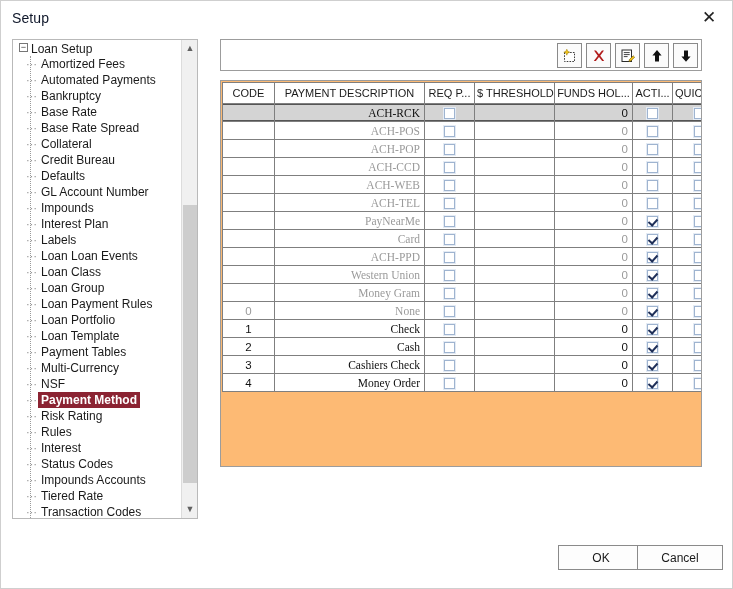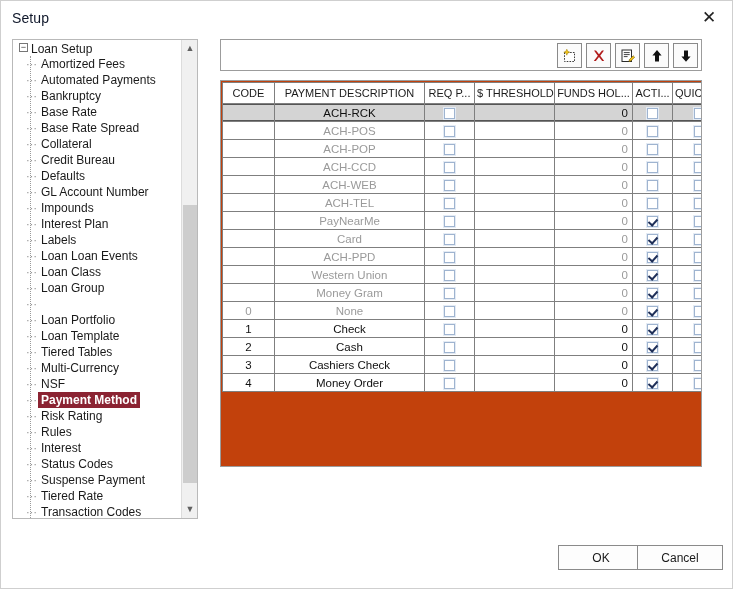--- a/index.html
+++ b/index.html
@@ -194,21 +194,21 @@
     cursor: pointer;
   }
   .tb-btn svg { display: block; }
 
   
   #grid-panel {
     position: absolute;
     left: 0; top: 41px;
     width: 482px; height: 387px;
     border: 1px solid #9c9c9c;
-    background: #c2410c;
+    background: #fdba74;
     box-sizing: border-box;
     overflow: hidden;
   }
   table.grid {
     border-collapse: collapse;
     table-layout: fixed;
     width: 479px;
     margin: 1px 0 0 1px;
     font-size: 11.5px;
   }
@@ -238,21 +238,21 @@
     background: #d4d4d4;
     color: #1a1a1a;
   }
   tr.row-current td.c-desc,
   tr.row-current td.c-code,
   tr.row-current td.c-hold { color: #101010; }
   tr.row-active td.c-desc,
   tr.row-active td.c-code,
   tr.row-active td.c-hold { color: #101010; }
   td.c-code { text-align: center; }
-  td.c-desc { text-align: center; }
+  td.c-desc { text-align: right; font-family: Liberation Serif, serif; }
   td.c-hold { text-align: right; padding-right: 10px; }
   td.c-chk  { text-align: center; }
   
   tr.row-current td:first-child { position: relative; }
   tr.row-current td { box-shadow: inset 0 1px 0 #555, inset 0 -1px 0 #555; }
 
   .cbox {
     display: inline-block;
     width: 11px; height: 11px;
     border: 1px solid #9fb4d0;
@@ -318,32 +318,32 @@
           <div class="tree-row tree-child"><span class="dash">⋯</span><span class="lbl">Collateral</span></div>
           <div class="tree-row tree-child"><span class="dash">⋯</span><span class="lbl">Credit Bureau</span></div>
           <div class="tree-row tree-child"><span class="dash">⋯</span><span class="lbl">Defaults</span></div>
           <div class="tree-row tree-child"><span class="dash">⋯</span><span class="lbl">GL Account Number</span></div>
           <div class="tree-row tree-child"><span class="dash">⋯</span><span class="lbl">Impounds</span></div>
           <div class="tree-row tree-child"><span class="dash">⋯</span><span class="lbl">Interest Plan</span></div>
           <div class="tree-row tree-child"><span class="dash">⋯</span><span class="lbl">Labels</span></div>
           <div class="tree-row tree-child"><span class="dash">⋯</span><span class="lbl">Loan Loan Events</span></div>
           <div class="tree-row tree-child"><span class="dash">⋯</span><span class="lbl">Loan Class</span></div>
           <div class="tree-row tree-child"><span class="dash">⋯</span><span class="lbl">Loan Group</span></div>
-          <div class="tree-row tree-child"><span class="dash">⋯</span></div>
+          <div class="tree-row tree-child"><span class="dash">⋯</span><span class="lbl">Loan Payment Rules</span></div>
           <div class="tree-row tree-child"><span class="dash">⋯</span><span class="lbl">Loan Portfolio</span></div>
           <div class="tree-row tree-child"><span class="dash">⋯</span><span class="lbl">Loan Template</span></div>
-          <div class="tree-row tree-child"><span class="dash">⋯</span><span class="lbl">Tiered Tables</span></div>
+          <div class="tree-row tree-child"><span class="dash">⋯</span><span class="lbl">Payment Tables</span></div>
           <div class="tree-row tree-child"><span class="dash">⋯</span><span class="lbl">Multi-Currency</span></div>
           <div class="tree-row tree-child"><span class="dash">⋯</span><span class="lbl">NSF</span></div>
           <div class="tree-row tree-child selected"><span class="dash">⋯</span><span class="lbl">Payment Method</span></div>
           <div class="tree-row tree-child"><span class="dash">⋯</span><span class="lbl">Risk Rating</span></div>
           <div class="tree-row tree-child"><span class="dash">⋯</span><span class="lbl">Rules</span></div>
           <div class="tree-row tree-child"><span class="dash">⋯</span><span class="lbl">Interest</span></div>
           <div class="tree-row tree-child"><span class="dash">⋯</span><span class="lbl">Status Codes</span></div>
-          <div class="tree-row tree-child"><span class="dash">⋯</span><span class="lbl">Suspense Payment</span></div>
+          <div class="tree-row tree-child"><span class="dash">⋯</span><span class="lbl">Impounds Accounts</span></div>
           <div class="tree-row tree-child"><span class="dash">⋯</span><span class="lbl">Tiered Rate</span></div>
           <div class="tree-row tree-child"><span class="dash">⋯</span><span class="lbl">Transaction Codes</span></div>
         </div>
     </div>
     <div id="tree-scrollbar">
       <div class="sb-arrow" id="sb-up">▲</div>
       <div id="tree-thumb"></div>
       <div class="sb-arrow" id="sb-down">▼</div>
     </div>
   </div>

